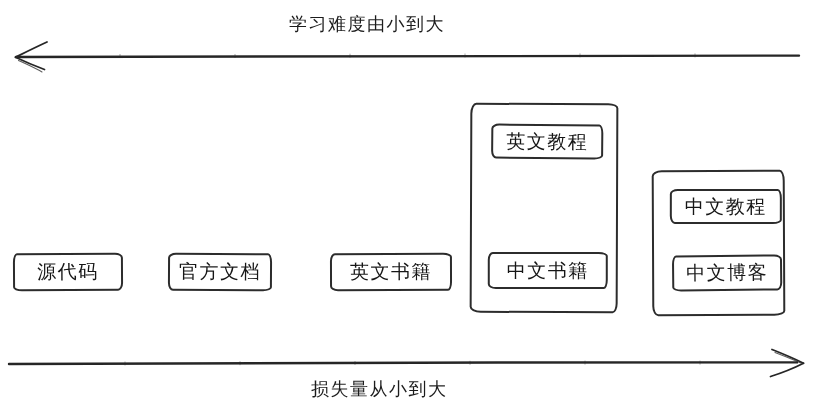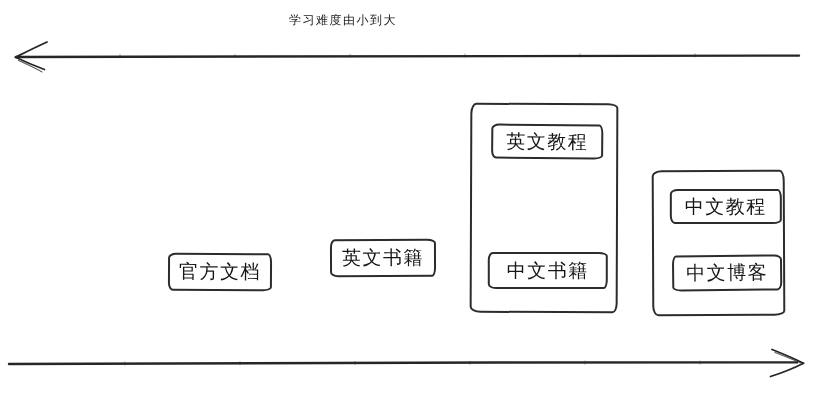--- a/index.html
+++ b/index.html
@@ -7,21 +7,21 @@
   #canvas {
     position:relative; width:813px; height:414px; background:var(--bg,#ffffff);
     font-family:"Liberation Sans","DejaVu Sans",sans-serif; overflow:hidden;
   }
   .axes { position:absolute; left:0; top:0; }
   .ln   { fill:none; stroke:var(--ink,#262626); stroke-width:2.4; stroke-linecap:round; }
   .ah   { fill:none; stroke:var(--ink,#262626); stroke-width:1.8; stroke-linecap:round; }
   .thin { stroke-width:1.1; opacity:.75; }
   .tick { stroke:var(--ink,#262626); stroke-width:1; opacity:.4; }
   .axis-label {
-    position:absolute; font-size:12px; letter-spacing:1.5px;
+    position:absolute; font-size:18px; letter-spacing:1.5px;
     color:#1c1c1c; white-space:nowrap;
   }
   .node {
     position:absolute; display:flex; align-items:center; justify-content:center;
     background:#fff; border:2px solid #2c2c2c; color:#161616;
     font-size:19px; letter-spacing:1.5px; white-space:nowrap;
   }
   .group { position:absolute; background:#fff; border:2px solid #2c2c2c; }
   
   .r1 { border-radius:4px 8px 5px 9px / 9px 5px 8px 4px;  transform:rotate(-0.35deg); }
@@ -61,25 +61,27 @@
         <line class="tick" x1="355" y1="361" x2="355" y2="365"></line>
         <line class="tick" x1="470" y1="360.8" x2="470" y2="364.8"></line>
         <line class="tick" x1="585" y1="360.6" x2="585" y2="364.6"></line>
         <line class="tick" x1="700" y1="360.6" x2="700" y2="364.6"></line>
       </g>
     </g>
   </svg>
 
   <div class="axis-label" style="left:289px; top:12px;">学习难度由小到大</div>
 
+  <div class="axis-label" style="left:311px; top:377px;">损失量从小到大</div>
 
+  <div class="node r1" style="left:13px; top:253px; width:110px; height:38px;">源代码</div>
 
   <div class="node r2" style="left:168px; top:253px; width:104px; height:38px;">官方文档</div>
 
-  <div class="node r3" style="left:330px; top:239px; width:106px; height:38px;">英文书籍</div>
+  <div class="node r3" style="left:330px; top:253px; width:122px; height:38px;">英文书籍</div>
 
   <div class="group r4" style="left:470px; top:103px; width:148px; height:210px;">
     <div class="node r2" style="left:19px; top:19px; width:112px; height:35px;">英文教程</div>
     <div class="node r3" style="left:16px; top:147px; width:120px; height:37px;">中文书籍</div>
   </div>
 
   <div class="group r5" style="left:652px; top:170px; width:133px; height:146px;padding-left:16px;">
     <div class="node r2" style="left:16px; top:17px; width:112px; height:35px;">中文教程</div>
     <div class="node r1" style="left:18px; top:83px; width:110px; height:36px;">中文博客</div>
   </div>

